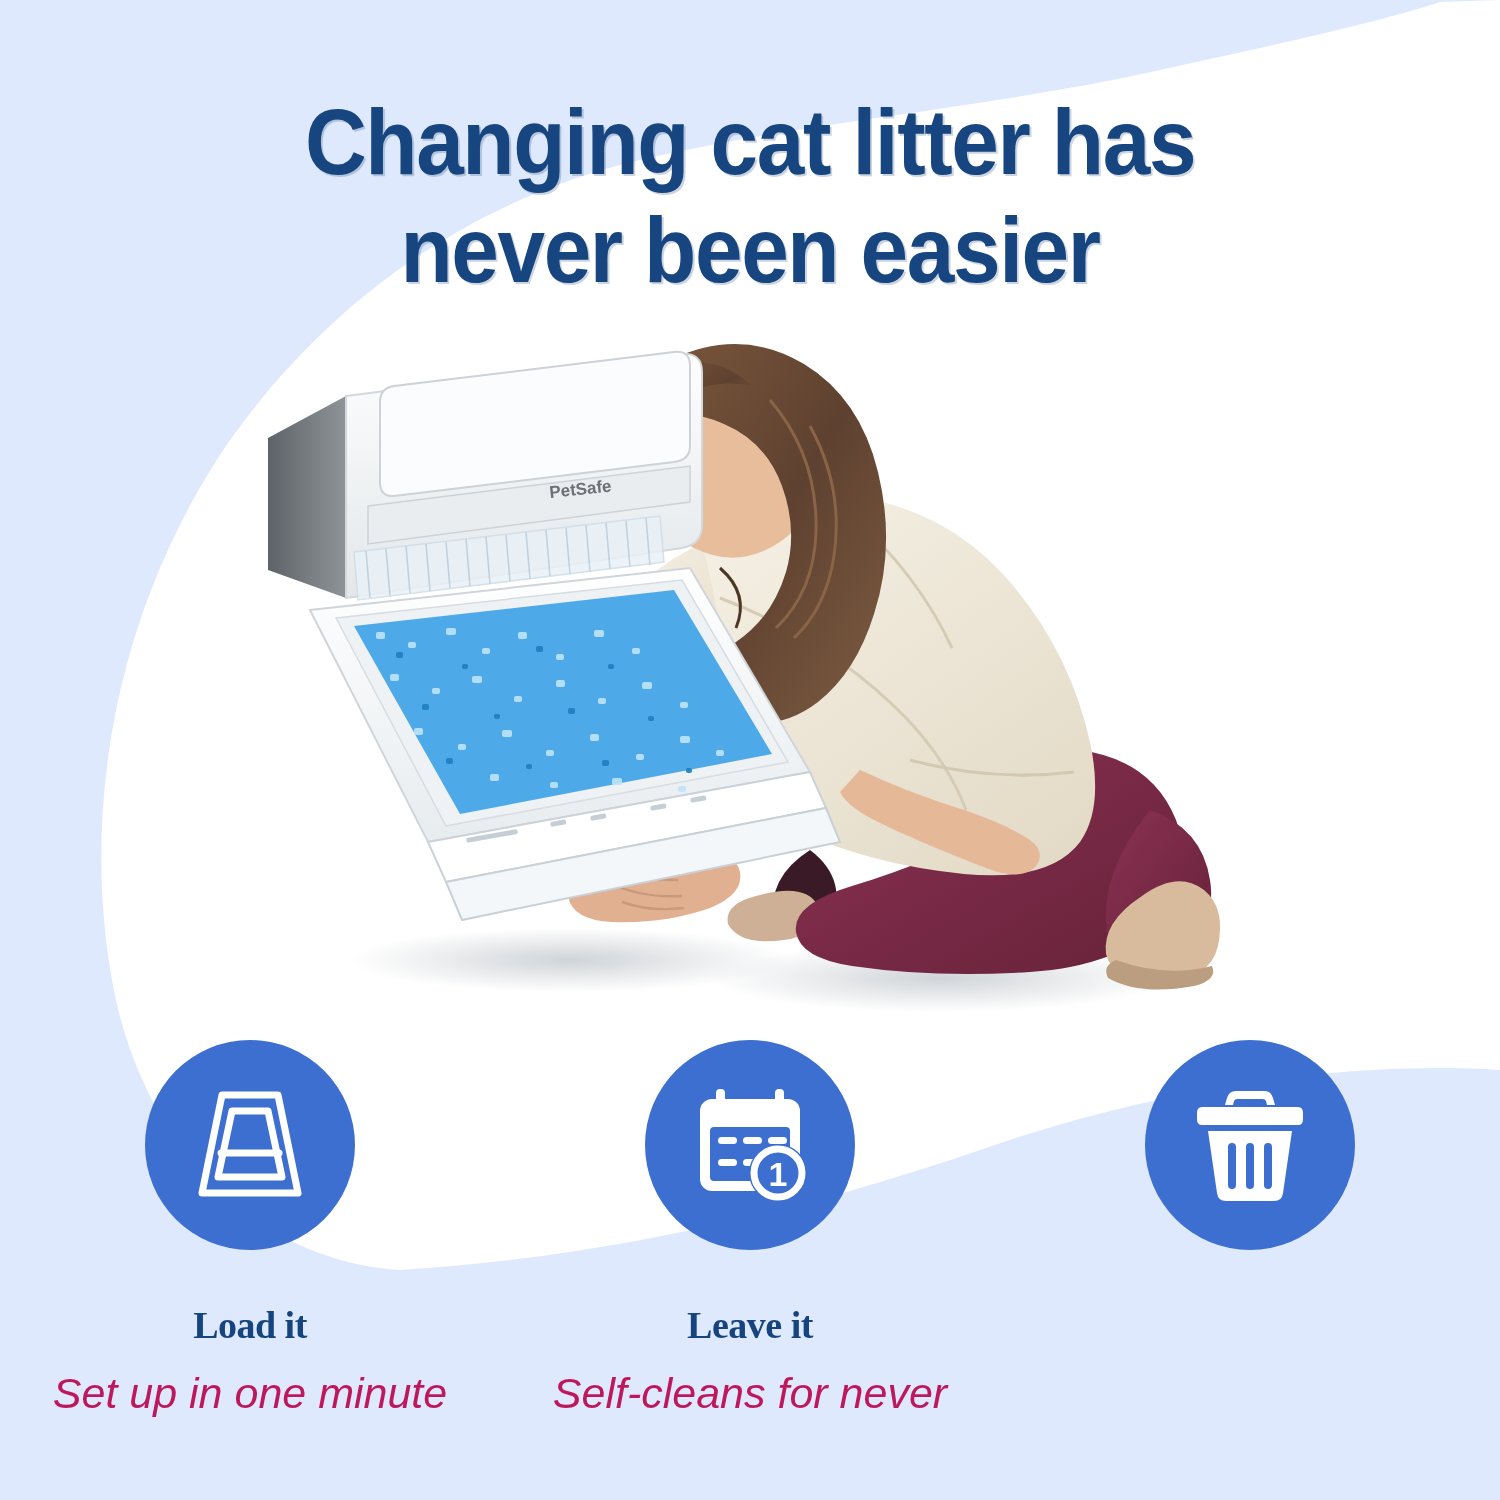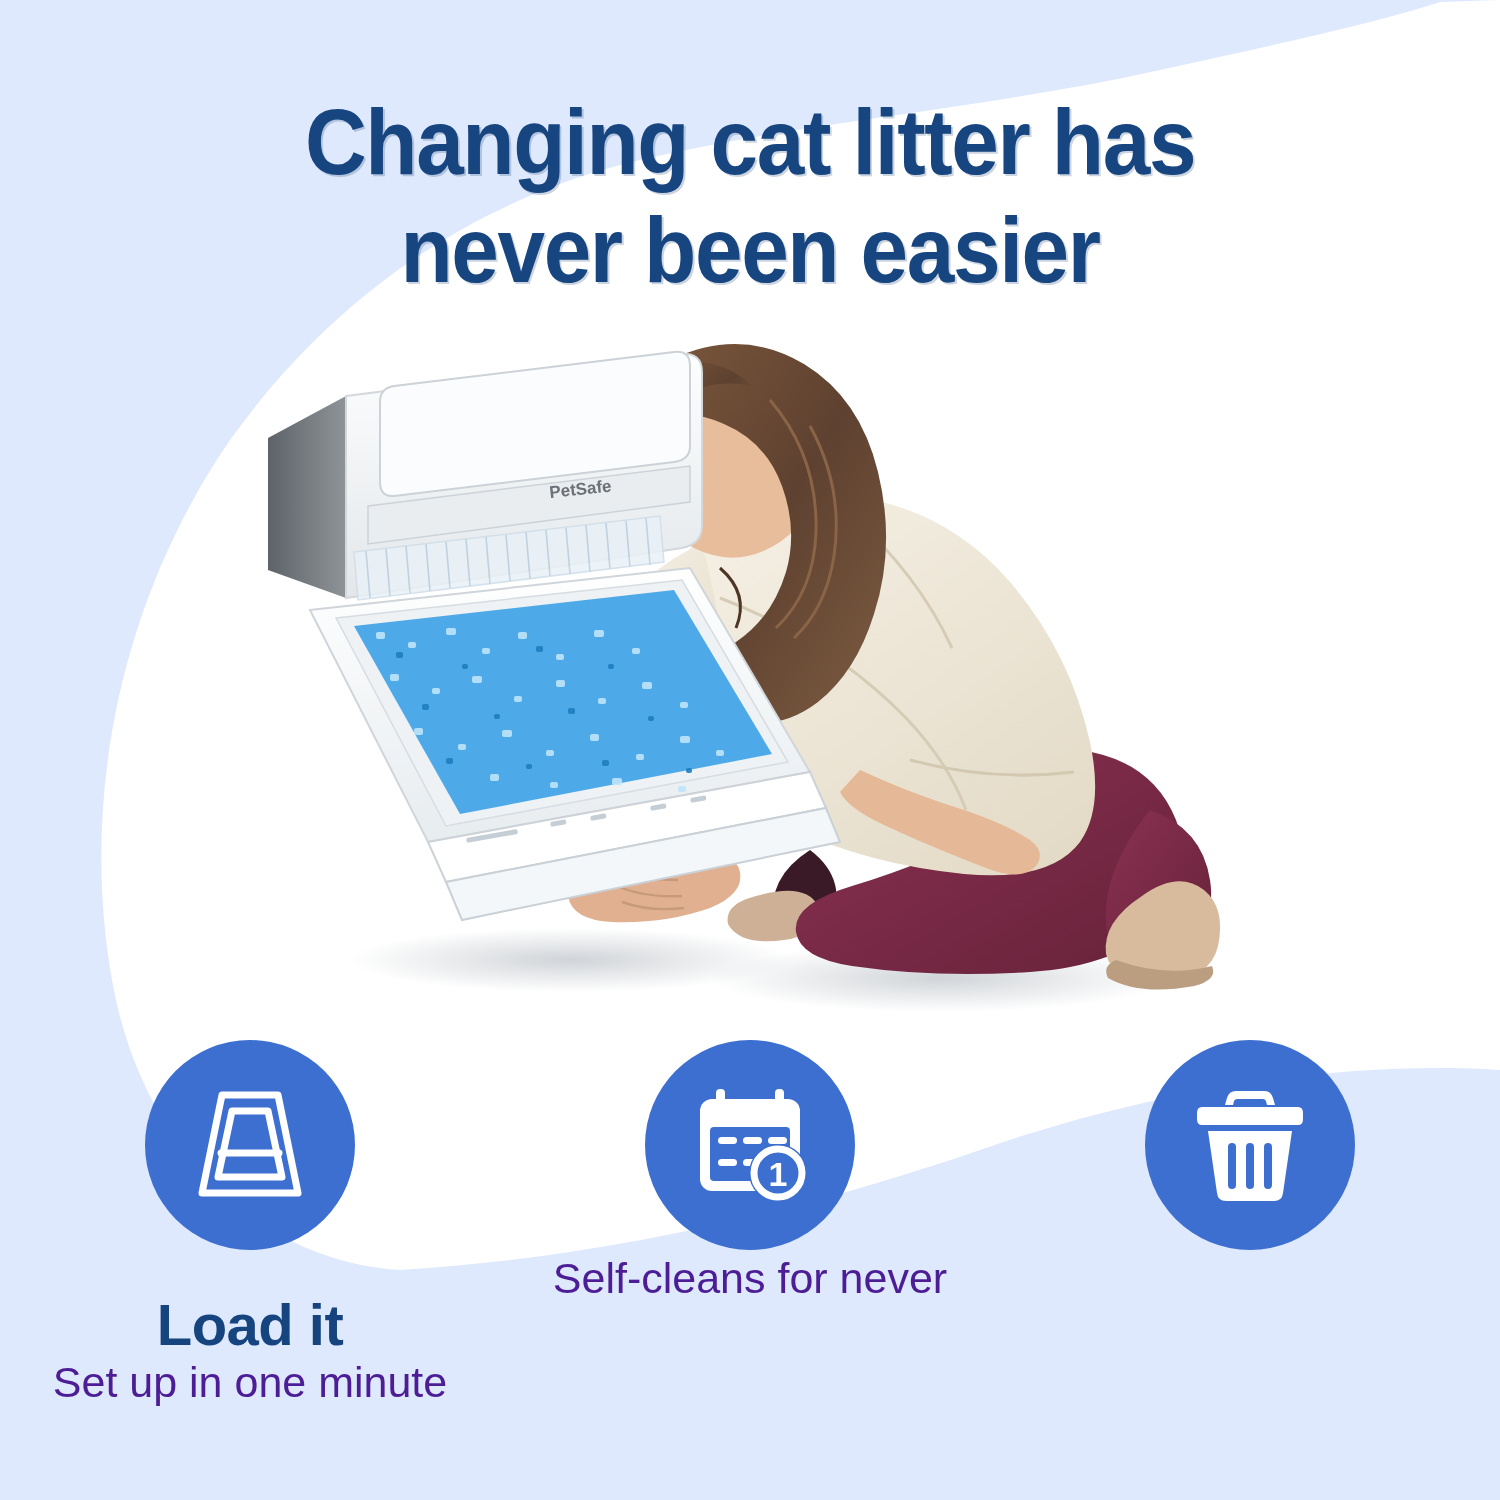--- a/index.html
+++ b/index.html
@@ -76,34 +76,35 @@
     background: #3c6fd0;
     display: flex;
     align-items: center;
     justify-content: center;
     flex: 0 0 auto;
   }
   .icon-circle svg { display: block; }
   .feature-title {
     margin-top: 46px;
     color: #15447e;
-    font-family: Liberation Sans, sans-serif;
+    font-family: Liberation Serif, serif;
     font-weight: bold;
-    font-size: 58px;
+    font-size: 38px;
     line-height: 58px;
     letter-spacing: -0.5px;
   }
   .feature-desc {
-    margin-top: 2px;
-    color: #4c1d95;
+    margin-top: 13px;
+    color: #be185d;
     font-family: "Liberation Sans", sans-serif;
     font-weight: normal;
     font-size: 43px;
     line-height: 52px;
     max-width: 420px;
+    font-style: italic;
   }
 </style>
 </head>
 <body>
 
 <div id="canvas">
 
   <div class="bg-layer">
     <svg class="bg-svg" viewBox="0 0 1500 1500" xmlns="http://www.w3.org/2000/svg">
       <rect x="0" y="0" width="1500" height="1500" fill="#dfe9fd"></rect>
@@ -432,20 +433,21 @@
             <rect x="57" y="56" width="19" height="7" rx="3.5"></rect>
             <rect x="82" y="56" width="19" height="7" rx="3.5"></rect>
             <rect x="32" y="78" width="19" height="7" rx="3.5"></rect>
             <rect x="57" y="78" width="19" height="7" rx="3.5"></rect>
           </g>
           <circle cx="92" cy="92" r="29" fill="#3c6fd0"></circle>
           <circle cx="92" cy="92" r="24" fill="none" stroke="#ffffff" stroke-width="7"></circle>
           <text x="92" y="105" fill="#ffffff" font-family="Liberation Sans, sans-serif" font-size="34" font-weight="bold" text-anchor="middle">1</text>
         </svg>
       </div>
+      <div class="feature-title">Leave it</div>
       <div class="feature-desc">Self-cleans for never</div>
     </div>
 
     <div class="feature">
       <div class="icon-circle">
         <svg width="128" height="128" viewBox="0 0 128 128">
           <path fill="#ffffff" d="M 50 10 q -7 0 -9 7 l -2 7 h 8 l 1 -4 q 1 -2 3 -2 h 26 q 2 0 3 2 l 1 4 h 8 l -2 -7 q -2 -7 -9 -7 Z"></path>
           <path fill="#ffffff" d="M 16 26 h 96 q 5 0 5 6 v 6 q 0 6 -5 6 h -96 q -5 0 -5 -6 v -6 q 0 -6 5 -6 Z"></path>
           <path fill="#ffffff" d="M 22 50 h 84 l -9 62 q -1 8 -9 8 h -48 q -8 0 -9 -8 Z"></path>
           <g fill="#3c6fd0">

